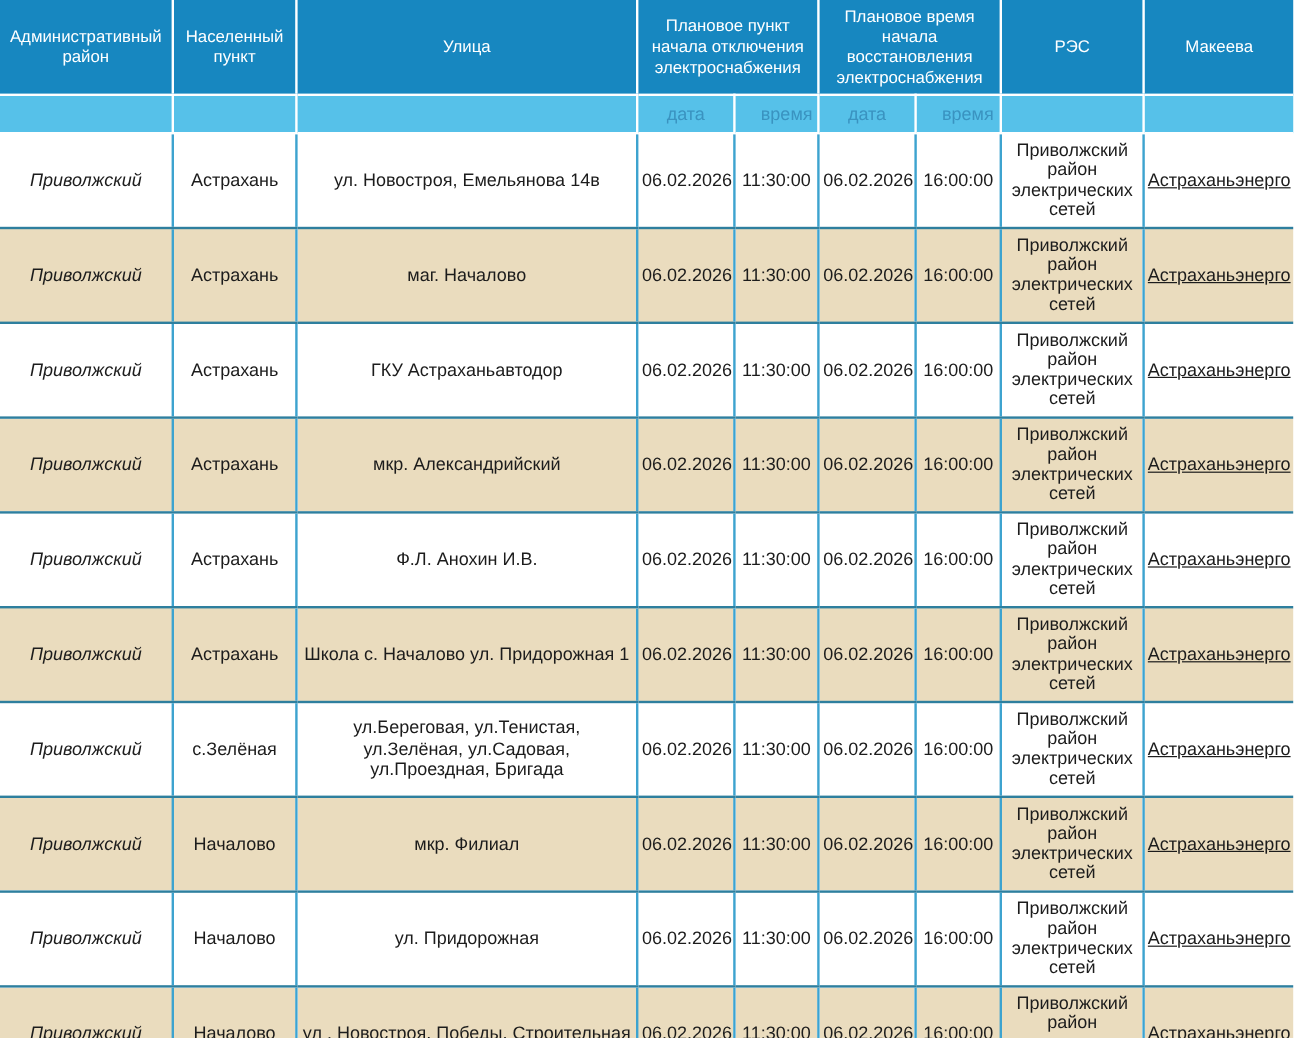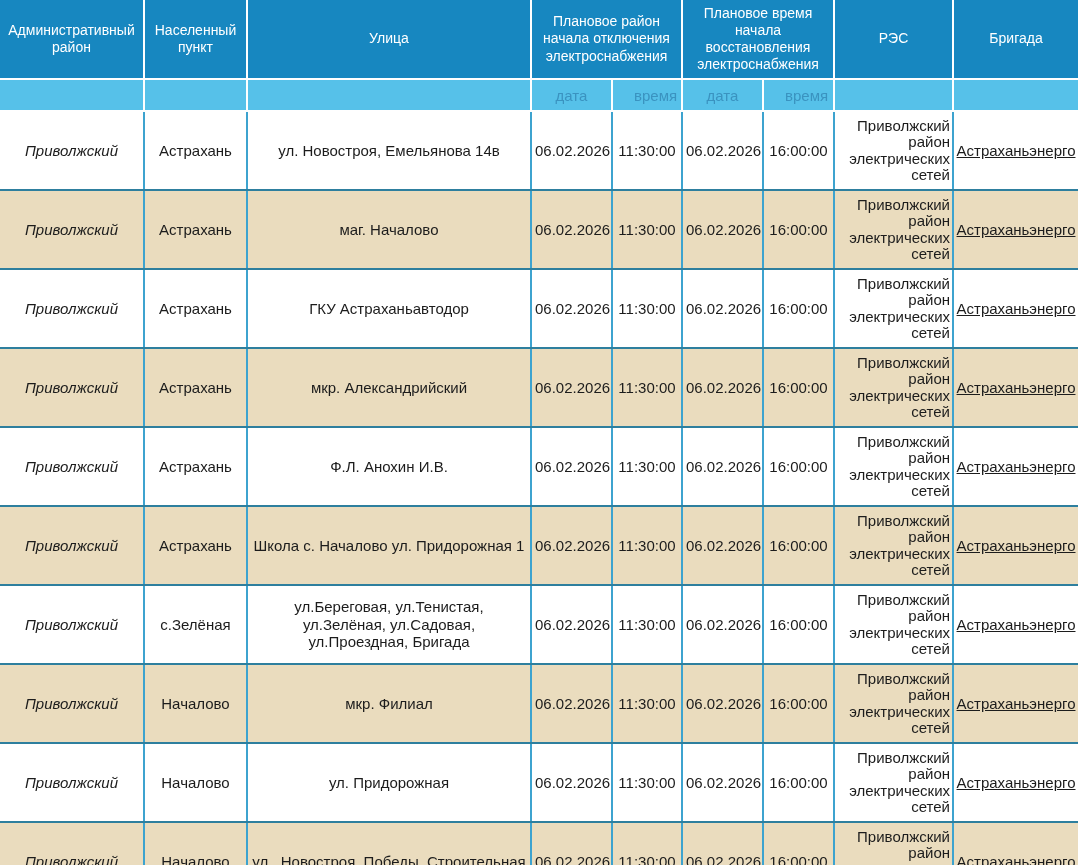--- a/index.html
+++ b/index.html
@@ -71,21 +71,21 @@
     text-align: center;
     vertical-align: middle;
     height: 73px;
     padding: 2px 3px;
     border-left: 2px solid #3da3cf;
     border-bottom: 2px solid #2e7f9e;
     overflow: hidden;
   }
   tbody td:first-child { border-left: none; font-style: italic; }
   tbody tr.alt td { background: #eadcbe; }
-  tbody td.res-cell { line-height: 1.1; padding: 2px 2px; text-align: right; }
+  tbody td.res-cell { line-height: 1.1; padding: 2px 2px; }
   tbody td.branch-cell { padding: 2px 1px; text-decoration: underline; }
 </style>
 </head>
 <body>
 
 <div class="viewport">
   <table class="schedule">
     <colgroup>
       <col class="c-district">
         <col class="c-settlement">
@@ -95,24 +95,24 @@
         <col class="c-ondate">
         <col class="c-ontime">
       <col class="c-res">
         <col class="c-branch">
     </colgroup>
     <thead>
       <tr class="head-main">
         <th>Административный район</th>
         <th>Населенный пункт</th>
         <th>Улица</th>
-        <th colspan="2">Плановое район начала отключения электроснабжения</th>
+        <th colspan="2">Плановое пункт начала отключения электроснабжения</th>
         <th colspan="2">Плановое время начала восстановления электроснабжения</th>
         <th>РЭС</th>
-        <th>Бригада</th>
+        <th>Макеева</th>
       </tr>
       <tr class="head-sub">
         <th></th>
         <th></th>
         <th></th>
         <th>дата</th>
         <th>время</th>
         <th>дата</th>
         <th>время</th>
         <th></th>

